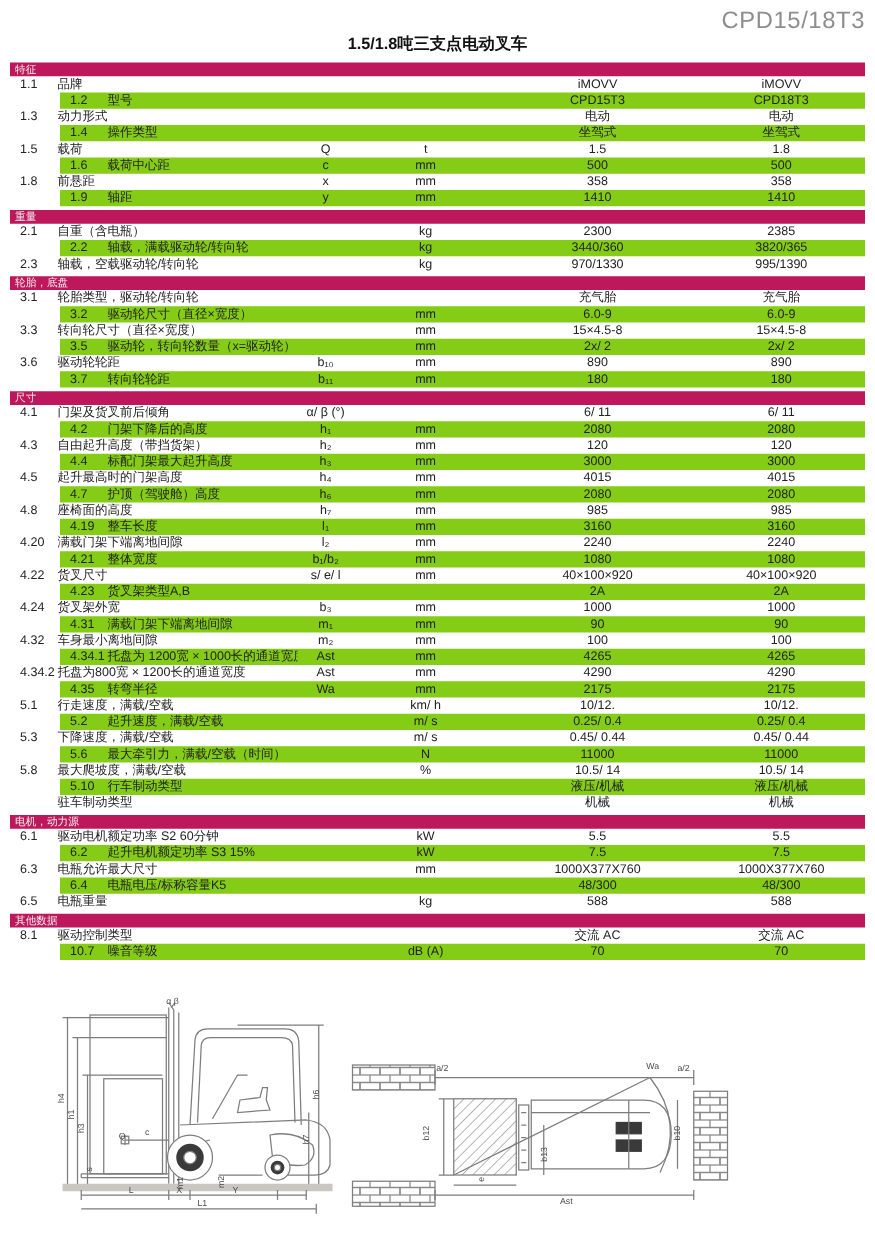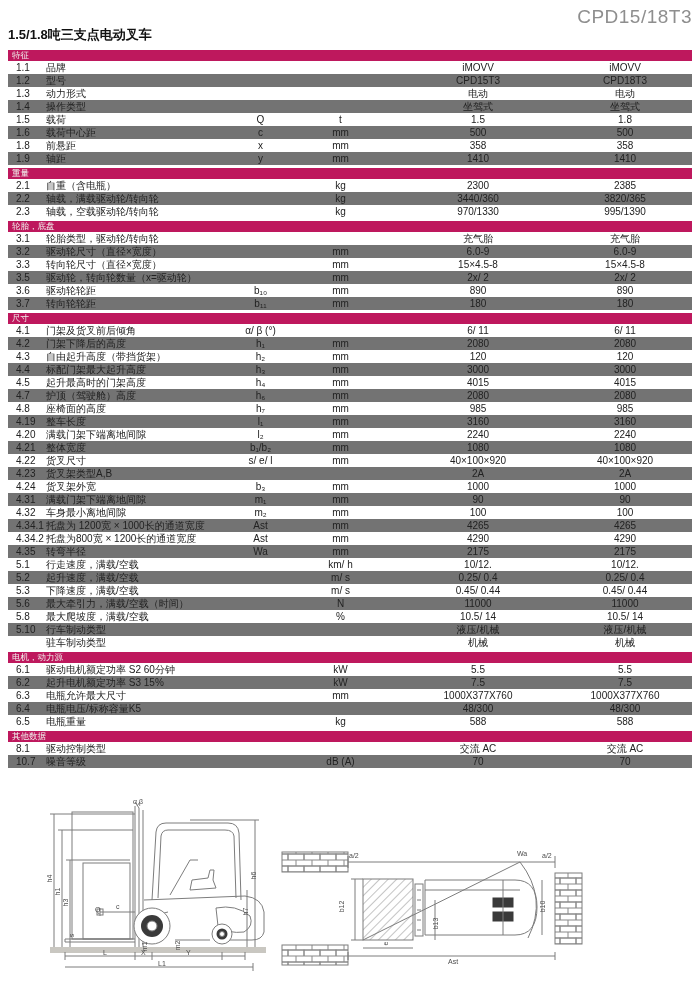--- a/index.html
+++ b/index.html
@@ -3,28 +3,28 @@
 <meta charset="utf-8">
 <style>
   html,body{margin:0;padding:0;}
   body{
     width:700px;height:993px;background:#ffffff;color:#1e1e1e;
     font-family:"Liberation Sans","DejaVu Sans",sans-serif;
     position:relative;overflow:hidden;
   }
   .titleblock{padding:6px 8px 4px 8px;}
   .title{font-size:19px;color:#8e8e8e;font-weight:400;letter-spacing:.5px;line-height:21px;text-align:right;}
-  .subtitle{font-size:13px;color:#111;font-weight:bold;line-height:16px;}
+  .subtitle{font-size:13px;color:#111;font-weight:bold;line-height:16px;text-align:center;}
   .spec-table{margin:0 8px;}
   .sec-header{
     height:11px;line-height:11px;background:#be185d;color:#f1f0ed;
     font-size:8.5px;padding-left:4px;margin-top:3px;
   }
   .row{display:flex;height:13px;line-height:13px;font-size:10px;color:#222;}
-  .row.alt{background:#737373;}
+  .row.alt{background:#84cc16;margin-left:40px;}
   .c-no{width:30px;padding-left:8px;flex:none;}
   .c-label{flex:1;min-width:0;white-space:nowrap;overflow:hidden;}
   .c-sym{width:45px;text-align:center;flex:none;}
   .c-unit{width:115px;text-align:center;flex:none;}
   .c-v1{width:160px;text-align:center;flex:none;}
   .c-v2{width:134px;text-align:center;flex:none;}
   .diagram{position:absolute;left:0;top:800px;width:700px;height:185px;}
   .diagram svg{position:absolute;top:0;}
   .dlab{
     position:absolute;font-size:7px;color:#4c4c4c;line-height:7px;

